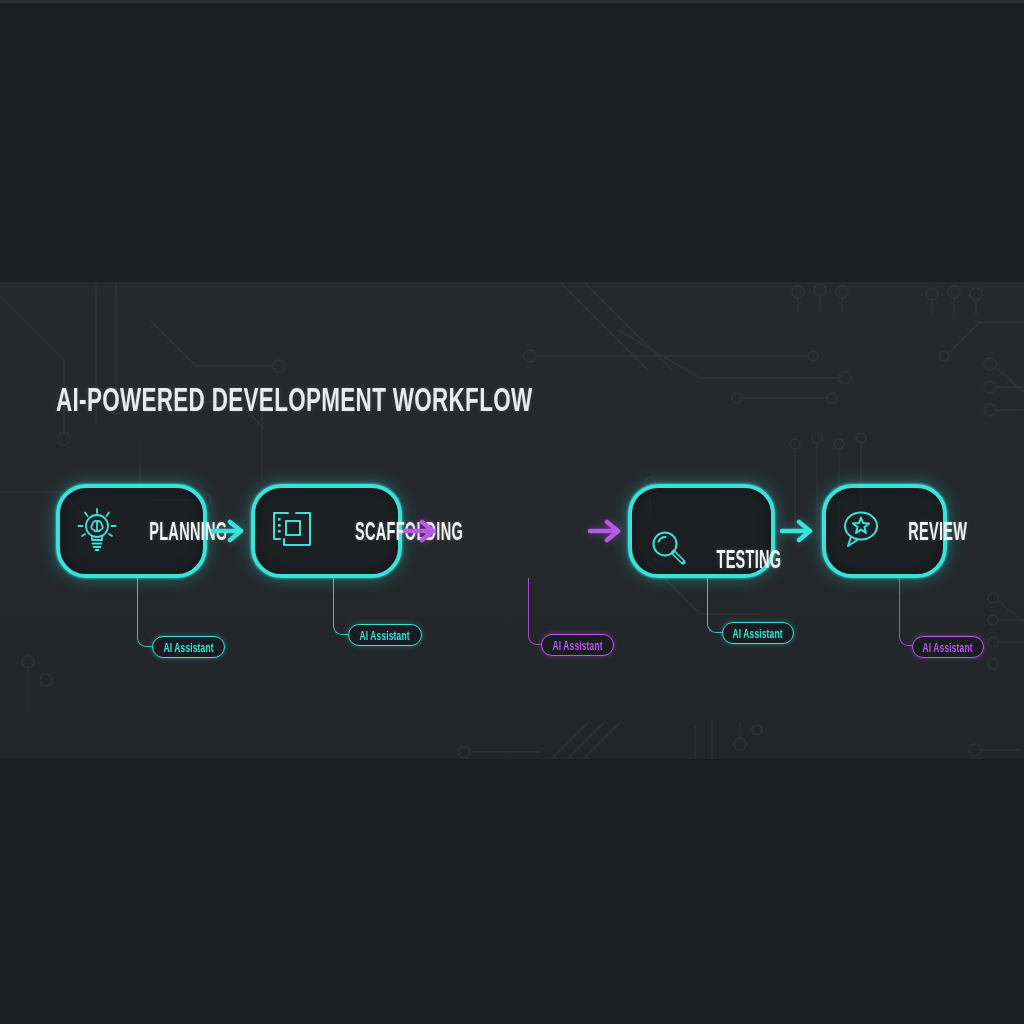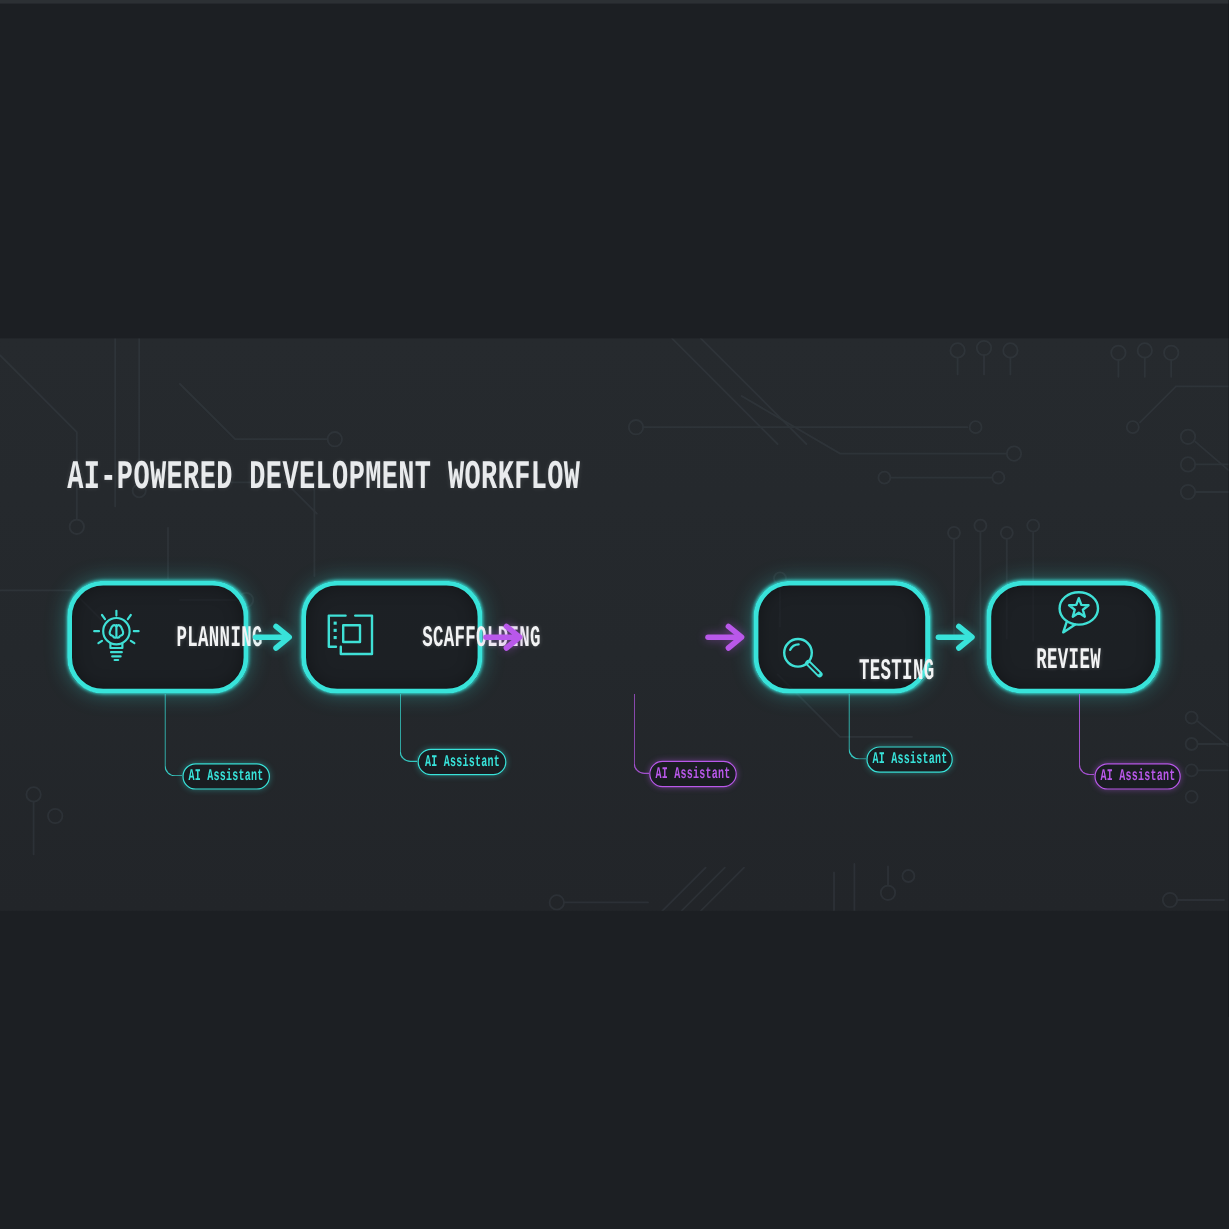--- a/index.html
+++ b/index.html
@@ -1,18 +1,18 @@
 <!DOCTYPE html>
 <html><head>
 <meta charset="utf-8">
 <style>
   html,body{margin:0;padding:0;background:#101214;}
   #canvas{
     position:relative;width:1024px;height:1024px;overflow:hidden;
-    background:#1c1f23;font-family:Liberation Mono, monospace;
+    background:#1c1f23;font-family:Liberation Sans, sans-serif;
   }
   #canvas .edge-top{position:absolute;left:0;top:0;width:1024px;height:3px;background:#3a3e43;opacity:.55;}
   .band{
     position:absolute;left:0;top:282px;width:1024px;height:477px;
     background:linear-gradient(180deg,#262a2e 0%,#24282c 55%,#222529 100%);
   }
   .band .circuit{position:absolute;left:0;top:0;}
   .page-title{
     position:absolute;left:56px;top:380px;
     font-size:34px;font-weight:700;color:#e9ebed;letter-spacing:.5px;white-space:nowrap;
@@ -28,21 +28,21 @@
     box-shadow:0 0 18px var(--glow),0 0 3px var(--ac),inset 0 0 14px rgba(0,0,0,.35);
     display:flex;align-items:center;
   }
   .stage-box .icon{flex:0 0 46px;margin-left:13px;display:flex;align-items:center;justify-content:center;}
   .stage-box .label{
     flex:1;text-align:center;margin-right:8px;
     font-size:25px;font-weight:700;color:#f2f3f4;letter-spacing:.5px;white-space:nowrap;
     transform:scaleX(.58);text-shadow:0 0 5px rgba(255,255,255,.22);
   }
   .s1{left:56px;width:151px;} .s2{left:251px;width:151px;} .s3{left:445px;width:140px;}
-  .s4{left:628px;width:147px;align-items:flex-end;} .s5{left:822px;width:145px;flex-direction:column;}
+  .s4{left:628px;width:147px;align-items:flex-end;} .s5{left:822px;width:125px;}
   .flow-arrow{position:absolute;top:515px;color:var(--ac);filter:drop-shadow(0 0 4px var(--glow));}
   .a1{left:210px;} .a2{left:402px;} .a3{left:587px;} .a4{left:779px;}
   .connector{
     position:absolute;box-sizing:border-box;
     border-left:1.6px solid var(--ac);border-bottom:1.6px solid var(--ac);
     border-bottom-left-radius:9px;opacity:.85;
   }
   .c1{left:137px;top:578px;width:15px;height:69px;}
   .c2{left:333px;top:578px;width:15px;height:57px;}
   .c3{left:528px;top:578px;width:13px;height:67px;}

